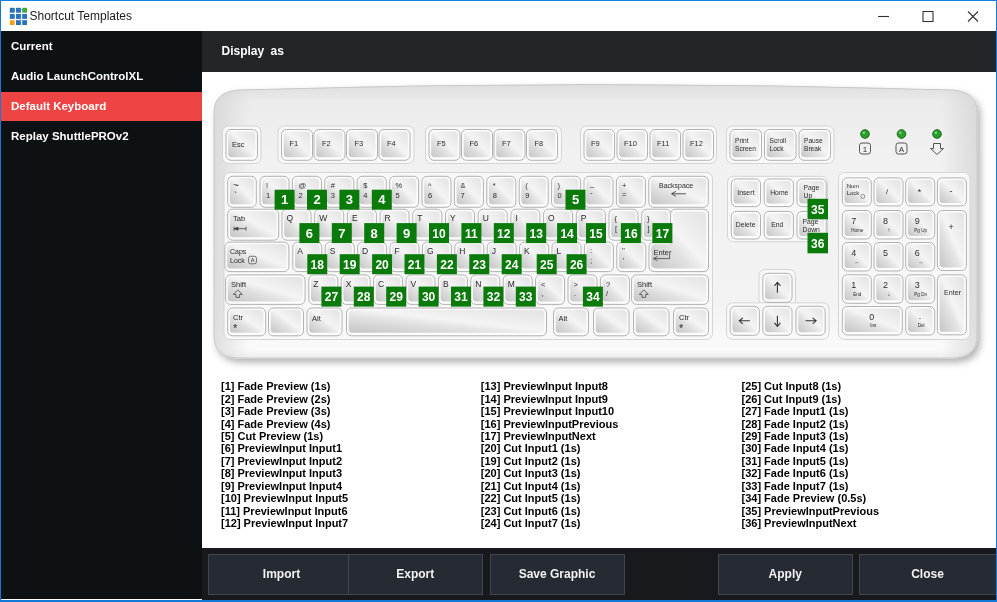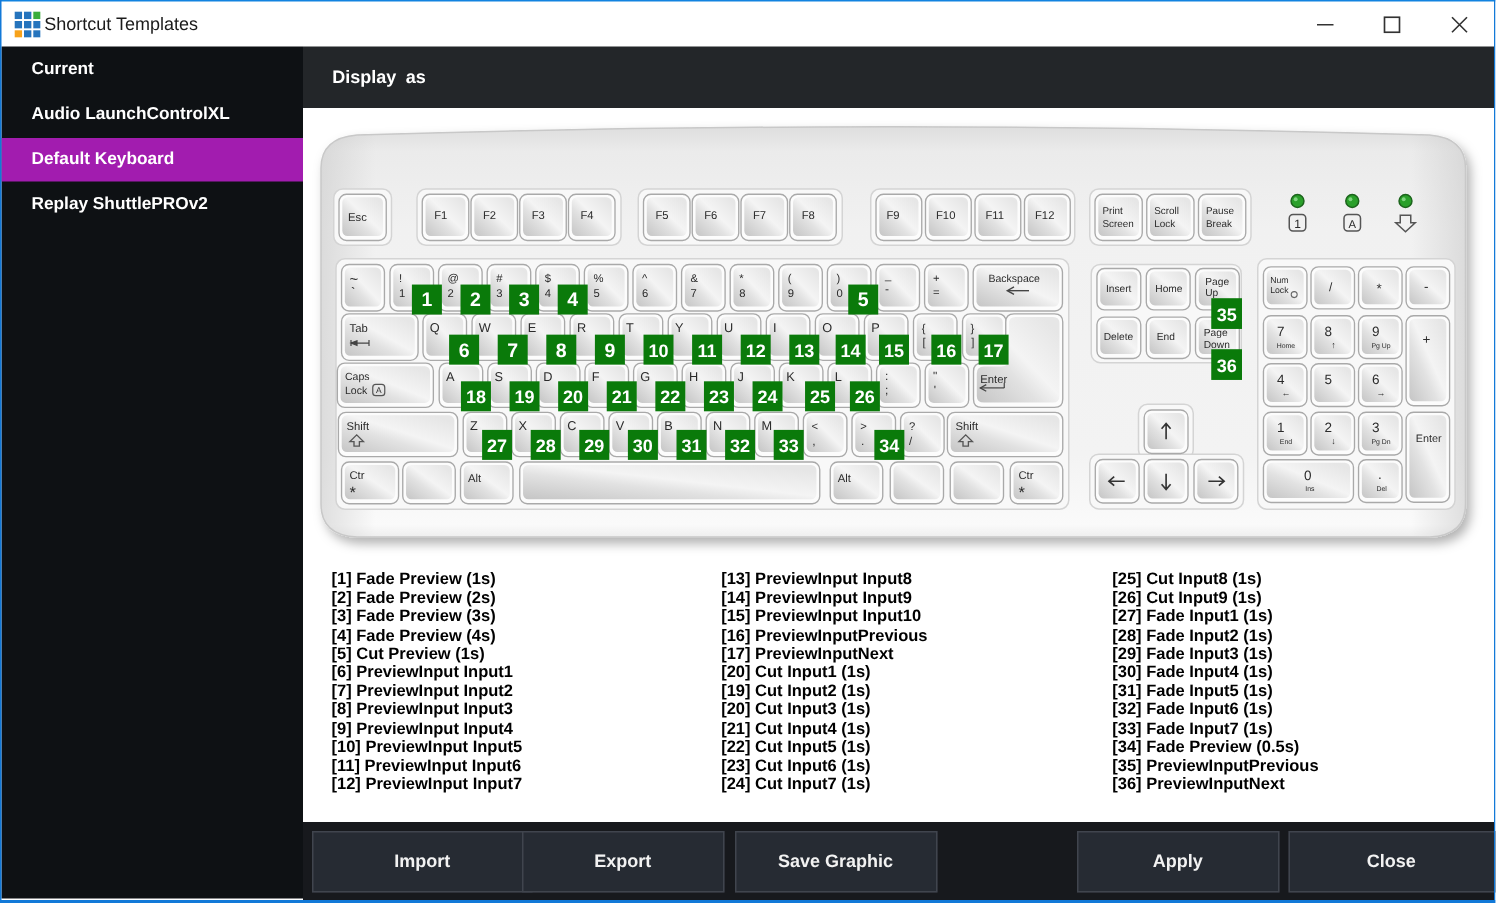--- a/index.html
+++ b/index.html
@@ -2,21 +2,21 @@
 <html><head><meta charset="utf-8"><style>
 * { margin:0; padding:0; box-sizing:border-box; }
 html,body { width:997px; height:602px; overflow:hidden; background:#fff;
   font-family:"Liberation Sans", sans-serif; }
 #win { position:relative; width:997px; height:602px; background:#fff; }
 .bord { position:absolute; background:#1279d8; z-index:50; }
 #title { position:absolute; left:1px; top:1px; width:995px; height:28px; background:#fff; }
 #title .t { position:absolute; left:28.5px; top:8px; font-size:12px; color:#1b1b1b; }
 #sidebar { position:absolute; left:1px; top:31px; width:201px; height:568px; background:#0e1114; }
 .sitem { position:absolute; left:0; width:234px; height:30px; color:#fff; font-weight:bold;
-  font-size:11.5px; line-height:30px; padding-left:20px; }
+  font-size:11.5px; line-height:30px; padding-left:10px; }
 #topbar { position:absolute; left:202px; top:31px; width:794px; height:41px; background:#232629; }
 #da { position:absolute; left:19.5px; top:13px; color:#fff; font-weight:bold; font-size:12px; word-spacing:3px; }
 #dd { position:absolute; left:107px; top:12.5px; width:206px; height:19px; background:#dcdcdc;
   border:1px solid #8c8c8c; font-size:11.5px; color:#000; line-height:17px; padding-left:5px; }
 #dd svg { position:absolute; right:6px; top:6px; }
 #content { position:absolute; left:202px; top:72px; width:956px; height:476px; background:#fff; }
 #kbd { position:absolute; left:0px; top:0px; }
 .col { position:absolute; top:308.2px; font-size:11px; font-weight:bold; color:#000; }
 .col div { height:12.45px; line-height:12.45px; white-space:nowrap; }
 #botbar { position:absolute; left:202px; top:548px; width:794px; height:52px; background:#17191d; }
@@ -47,21 +47,21 @@
  <div class="t">Shortcut Templates</div>
  <svg id="wc" width="170" height="30" viewBox="827 0 170 30">
   <path d="M 879,15.5 h 11" stroke="#333" stroke-width="1.1" fill="none"></path>
   <rect x="924" y="10.5" width="10" height="10" stroke="#333" stroke-width="1.1" fill="none"></rect>
   <path d="M 969,10.5 l 10,10 M 979,10.5 l -10,10" stroke="#333" stroke-width="1.1" fill="none"></path>
  </svg>
 </div>
 <div id="sidebar">
  <div class="sitem" style="top:0px">Current</div>
  <div class="sitem" style="top:30px">Audio LaunchControlXL</div>
- <div class="sitem" style="top:61px;height:29px;line-height:29px;background:#a21caf">Default Keyboard</div>
+ <div class="sitem" style="top:61px;height:29px;line-height:29px;background:#ef4444">Default Keyboard</div>
  <div class="sitem" style="top:89.5px">Replay ShuttlePROv2</div>
 </div>
 <div id="topbar">
  <div id="da">Display as</div>
 </div>
 <div id="content">
 <div id="kbd">
 <svg width="795" height="476" viewBox="202 72 795 476">
 <defs>
 <linearGradient id="kf" x1="0" y1="1" x2="0.9" y2="0.1">

